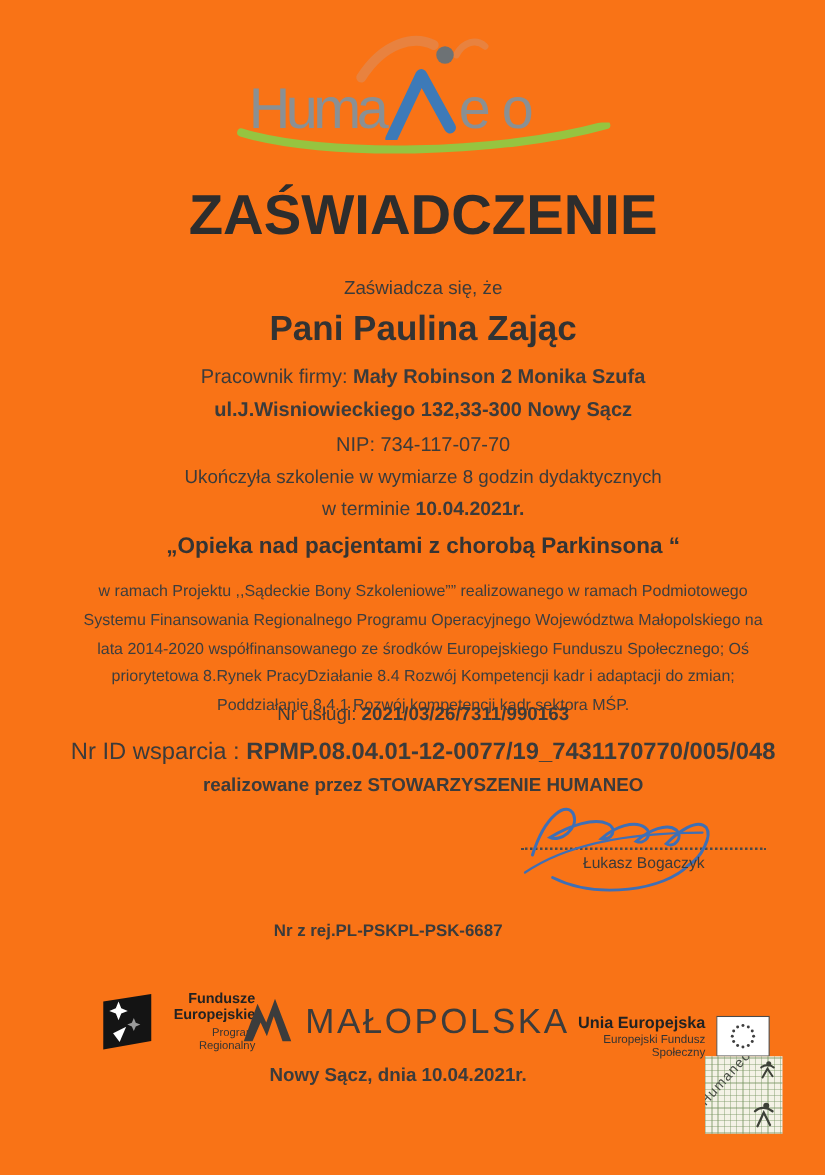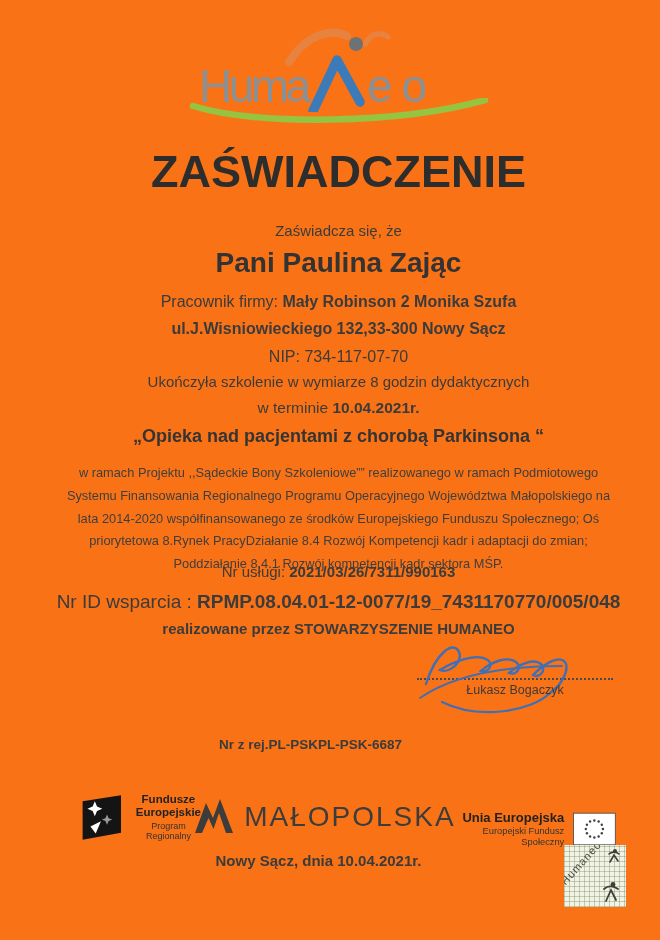--- a/index.html
+++ b/index.html
@@ -45,21 +45,21 @@
 
   .registry{top:737px;padding-right:56px;font-size:13.5px;font-weight:bold;}
 
   
   .logos-row{
     position:absolute;top:786px;left:0;width:660px;height:62px;
     display:flex;align-items:center;justify-content:space-between;
     padding:0 44px 0 80px;box-sizing:border-box;
   }
   .fe-logo{display:flex;align-items:center;gap:9px;}
-  .fe-text{text-align:center;line-height:1.12;}
+  .fe-text{text-align:right;line-height:1.12;}
   .fe-text .b{font-weight:bold;font-size:11.5px;color:#222;}
   .fe-text .s{font-size:9px;color:#333;margin-top:2px;}
   .mp-logo{display:flex;align-items:center;gap:10px;margin-left:-10px;}
   .mp-text{font-size:28px;letter-spacing:2px;color:#3c3c3c;}
   .eu-logo{display:flex;align-items:flex-end;gap:9px;margin-top:24px;}
   .eu-text{text-align:right;line-height:1.2;}
   .eu-text .b{font-weight:bold;font-size:13px;color:#222;}
   .eu-text .s{font-size:9.3px;color:#333;}
   .eu-flag{display:block;}
 

